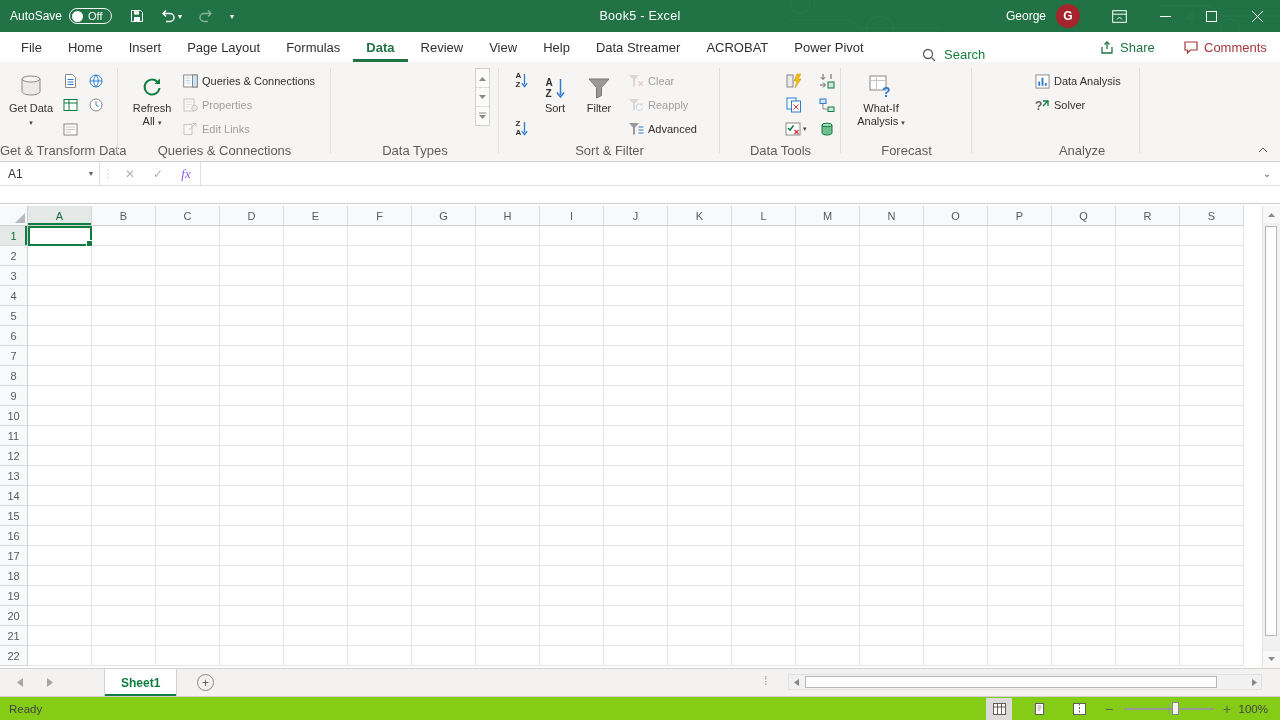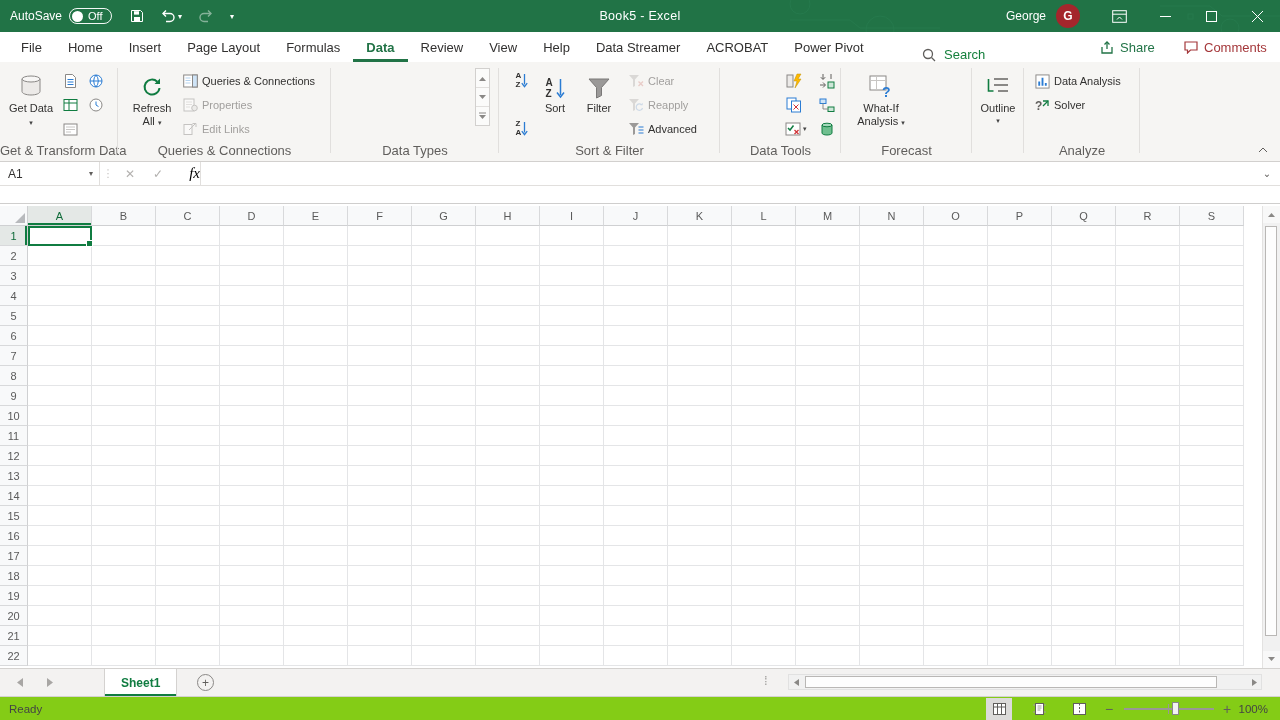--- a/index.html
+++ b/index.html
@@ -59,21 +59,21 @@
   .gspin > div:last-child { border-bottom:none; }
   .ribbon-collapse { position:absolute; right:8px; bottom:4px; width:18px; height:14px; display:flex; align-items:center; justify-content:center; }
 
   
   .formulabar { position:absolute; left:0; top:162px; width:100%; height:44px; background:#fff; }
   .fb-row { display:flex; align-items:center; height:24px; border-bottom:1px solid #e1dfdd; background:#fff; }
   .namebox { width:100px; height:100%; display:flex; align-items:center; padding-left:8px; border-right:1px solid #e1dfdd; font-size:12px;gap:16px; }
   .nb-chev { margin-left:auto; margin-right:6px; font-size:8px; color:#605e5c; }
   .fb-handle { width:16px; text-align:center; color:#c8c6c4; font-size:11px; }
   .fb-ic { width:28px; text-align:center; font-size:12px; color:#b3b1af; }
-  .fx { font-style:italic; font-family:"Liberation Serif", serif; color:#000000; font-size:15px;text-align:right; }
+  .fx { font-style:italic; font-family:"Liberation Serif", serif; color:#8b5cf6; font-size:13px; }
   .fb-input { flex:1; height:100%; border-left:1px solid #e1dfdd; }
   .fb-expand { width:26px; text-align:center; color:#605e5c; font-size:10px; }
   .fb-below { height:18px; background:#fff; border-bottom:1px solid #cfcecd; }
 
   
   .gridwrap { position:absolute; left:0; top:206px; width:1262px; height:462px; background:#fff; overflow:hidden; }
   .corner { position:absolute; left:0; top:0; width:28px; height:20px; background:#f8f9fa; border-right:1px solid #cfd0d2; border-bottom:1px solid #cfd0d2; }
   .corner::after { content:""; position:absolute; right:2px; bottom:2px; border-left:10px solid transparent; border-bottom:10px solid #b8babd; }
   .colhs { position:absolute; left:28px; top:0; height:20px; display:flex; }
   .colh { width:64px; height:20px; border-right:1px solid #d8d9db; border-bottom:1px solid #cfd0d2; background:#f8f9fa; color:#5a5a5a;
@@ -453,32 +453,20 @@
               <rect x="2" y="3" width="16" height="14" fill="#fff" stroke="#8a8886"></rect>
               <path d="M2 7.5h16M8.5 3v14" stroke="#c8c6c4"></path>
               <text x="14" y="24" font-size="14" font-weight="bold" fill="#2b7cd3">?</text>
             </svg>
         </span>
         <span class="t"><span>What-If Analysis</span> <span class="chev">▾</span></span>
       </div>
       <div class="grp-label">Forecast</div>
     </div>
 
-    <div class="grp" style="left:972px;width:52px">
-      <div class="bb" style="left:4px;width:44px">
-        <span class="ic">
-          <svg width="26" height="26" viewBox="0 0 26 26">
-              <path d="M9 6h14M9 12h14M13 18h10" stroke="#8a8886" stroke-width="2"></path>
-              <path d="M3.5 6v12h5" stroke="#107c41" fill="none" stroke-width="1.6"></path>
-            </svg>
-        </span>
-        <span class="t">Outline</span>
-        <span class="chev" style="margin-top:2px">▾</span>
-      </div>
-    </div>
 
     <div class="grp" style="left:1024px;width:116px">
       <div class="sr" style="left:8px;top:8px">
         <svg width="15" height="15" viewBox="0 0 16 16">
             <rect x="1" y="1" width="14" height="14" fill="#fff" stroke="#8a8886"></rect>
             <path d="M4.5 12.5V8M8 12.5V4M11.5 12.5V9.5" stroke="#2b7cd3" stroke-width="2"></path>
           </svg>
         <span>Data Analysis</span>
       </div>
       <div class="sr" style="left:8px;top:32px">

